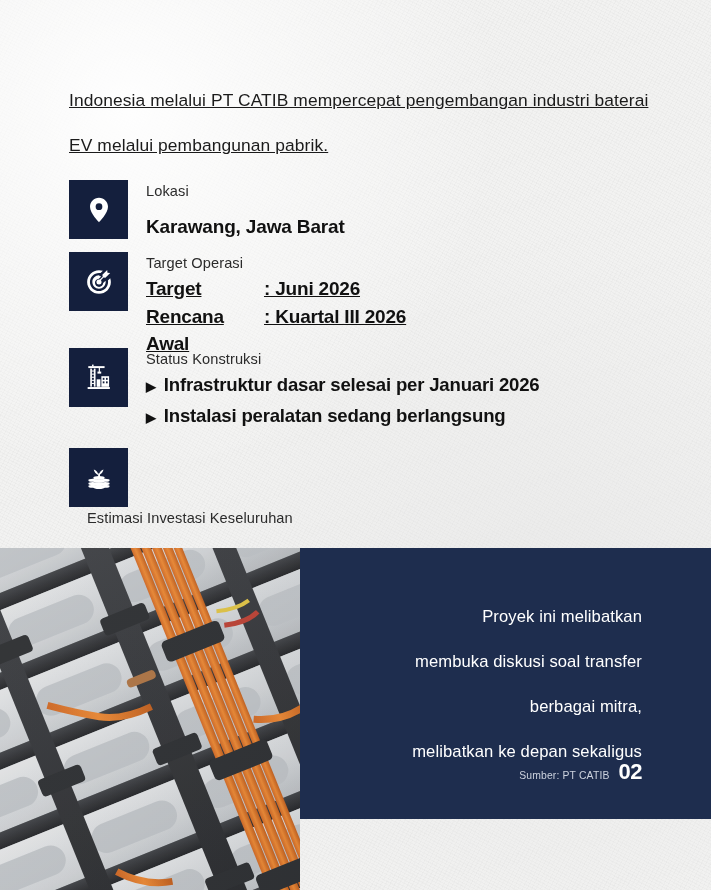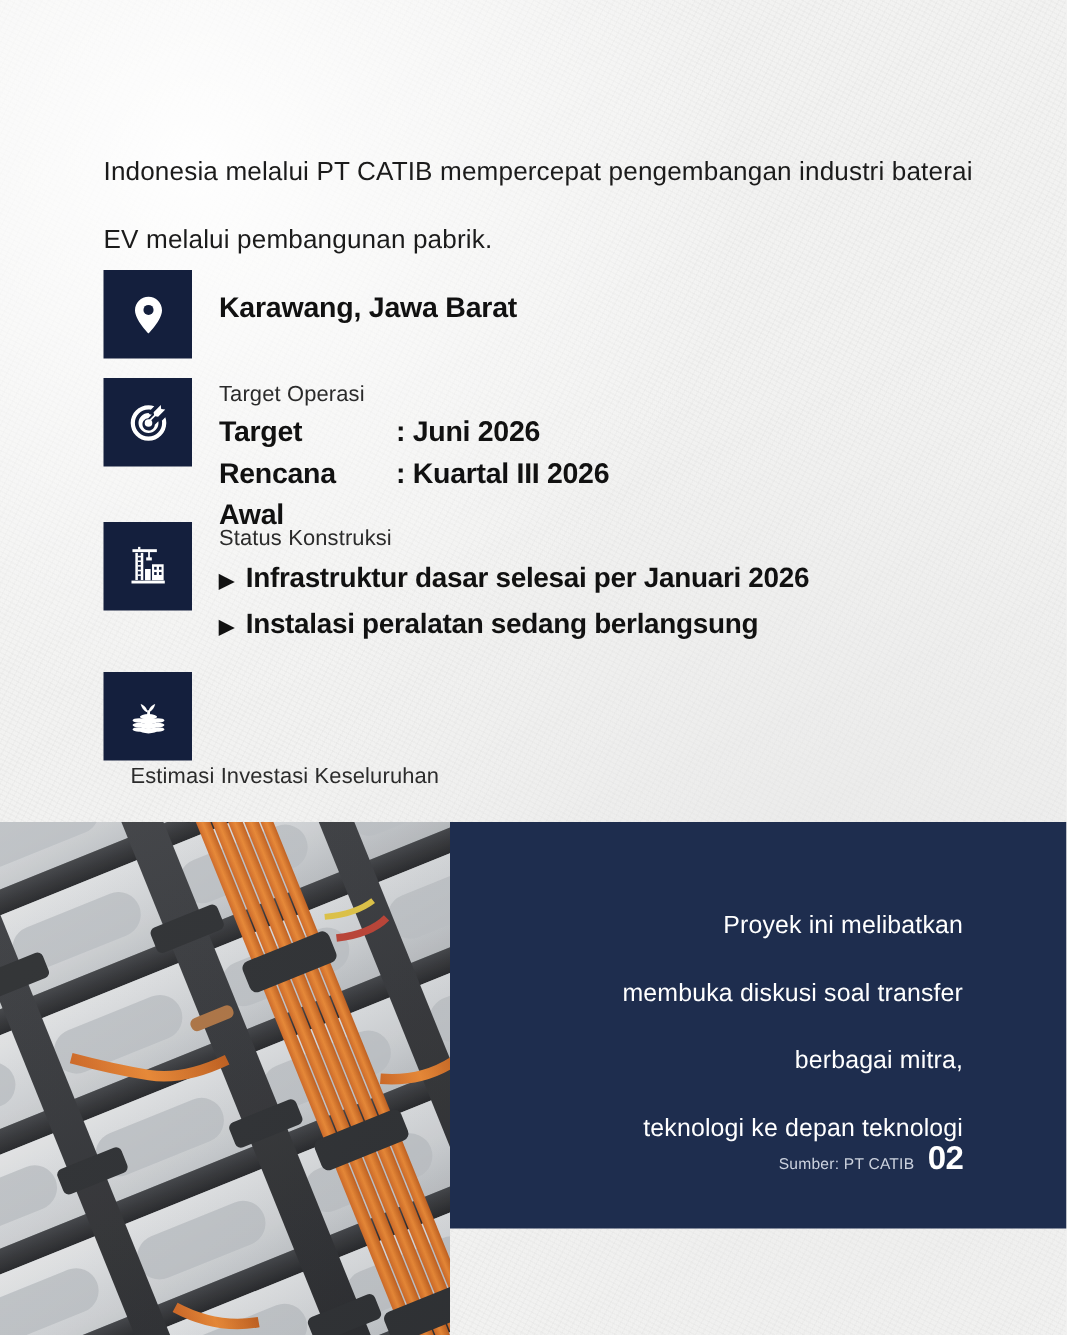--- a/index.html
+++ b/index.html
@@ -33,26 +33,27 @@
   }
   .content {
     position: relative;
     z-index: 2;
   }
 
   
   .headline {
     position: absolute;
     left: 69px;
-    top: 92px;
+    top: 78px;
     width: 580px;
     font-size: 17.4px;
     line-height: 45px;
     color: #1b1b1b;
     letter-spacing: 0.1px;
+    text-decoration: underline;
   }
 
   
   .info-row {
     position: absolute;
     left: 69px;
     display: flex;
     align-items: flex-start;
   }
   .icon-box {
@@ -85,20 +86,21 @@
   }
   .target-grid {
     display: grid;
     grid-template-columns: 118px auto;
     font-size: 19px;
     font-weight: bold;
     color: #111111;
     line-height: 27.5px;
     letter-spacing: -0.2px;
     margin-top: 1px;
+    text-decoration: underline;
   }
   .bullet-line {
     display: flex;
     align-items: baseline;
     font-size: 18.6px;
     font-weight: bold;
     color: #111111;
     line-height: 28px;
     letter-spacing: -0.2px;
     margin-top: 1px;
@@ -178,20 +180,21 @@
     <div class="headline">Indonesia melalui PT CATIB mempercepat pengembangan industri baterai EV melalui pembangunan pabrik.</div>
 
     <div class="info-row" style="top:180px;">
       <div class="icon-box">
         <svg width="30" height="30" viewBox="0 0 24 24">
           <path d="M12 2.2c-4.0 0-7.2 3.2-7.2 7.2 0 5.3 7.2 12.4 7.2 12.4s7.2-7.1 7.2-12.4c0-4-3.2-7.2-7.2-7.2z" fill="#ffffff"></path>
           <circle cx="12" cy="9.3" r="2.7" fill="#141f3d"></circle>
         </svg>
       </div>
       <div class="row-text">
+        <div class="row-label">Lokasi</div>
         <div class="row-value">Karawang, Jawa Barat</div>
       </div>
     </div>
 
     <div class="info-row" style="top:252px;">
       <div class="icon-box">
         <svg width="32" height="32" viewBox="0 0 24 24">
           <path d="M12 3.1c-4.9 0-8.9 4-8.9 8.9s4 8.9 8.9 8.9 8.9-4 8.9-8.9c0-1.0-0.17-2.0-0.48-2.9l-1.75 1.75c0.08 0.38 0.13 0.76 0.13 1.15 0 3.75-3.05 6.8-6.8 6.8s-6.8-3.05-6.8-6.8 3.05-6.8 6.8-6.8c0.39 0 0.77 0.05 1.15 0.13l1.75-1.75c-0.9-0.31-1.9-0.48-2.9-0.48z" fill="#ffffff"></path>
           <path d="M12 7.0c-2.75 0-5.0 2.25-5.0 5.0s2.25 5.0 5.0 5.0 5.0-2.25 5.0-5.0c0-0.32-0.03-0.63-0.09-0.93l-1.76 1.76c-0.08 1.63-1.43 2.92-3.08 2.92-1.71 0-3.1-1.39-3.1-3.1 0-1.65 1.29-3.0 2.92-3.08l1.76-1.76c-0.3-0.06-0.61-0.09-0.93-0.09z" fill="#ffffff"></path>
           <circle cx="12" cy="12" r="1.9" fill="#ffffff"></circle>
@@ -389,21 +392,21 @@
           <rect width="300" height="342" fill="url(#cellg)" opacity="0.10"></rect>
           <rect width="300" height="342" fill="#000000" opacity="0.05"></rect>
         </svg>
       </div>
 
       <div class="panel">
         <div class="panel-text">
           <div>Proyek ini melibatkan</div>
           <div>membuka diskusi soal transfer</div>
           <div>berbagai mitra,</div>
-          <div>teknologi ke depan teknologi</div>
+          <div>melibatkan ke depan sekaligus</div>
         </div>
         <div class="footer">
           <span class="source">Sumber: PT CATIB</span>
           <span class="page-num">02</span>
         </div>
       </div>
 
     </div>
   </div>
 </div>

